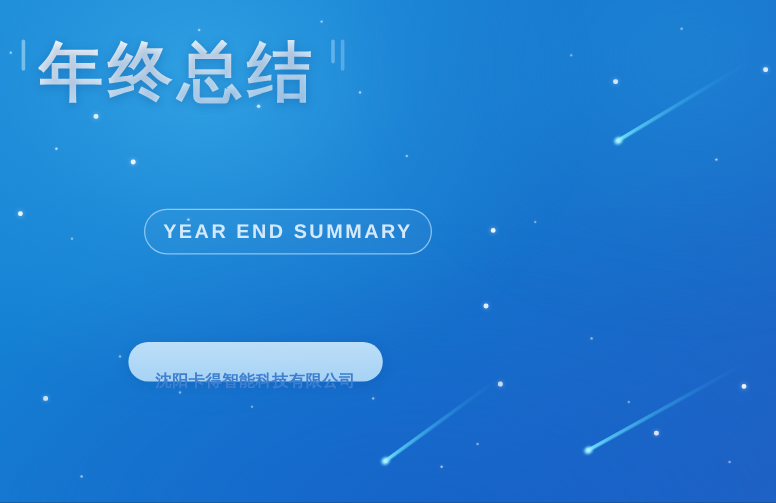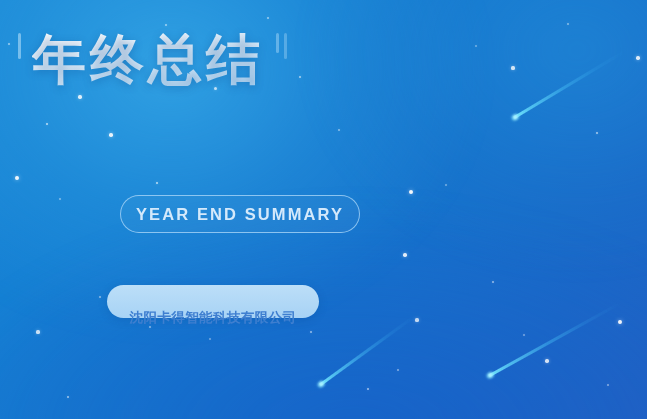--- a/index.html
+++ b/index.html
@@ -120,21 +120,21 @@
     background-clip: text;
     -webkit-text-fill-color: transparent;
     text-shadow: 0 2px 8px rgba(10,60,130,0.30);
     white-space: nowrap;
   }
 
   
   .pill-outline {
     position: absolute;
     left: 120px;
-    top: 195px;
+    top: 174px;
     width: 240px;
     height: 38px;
     box-sizing: border-box;
     border: 1.5px solid rgba(176,218,250,0.75);
     border-radius: 19px;
     display: flex;
     align-items: center;
     justify-content: center;
     background: rgba(255,255,255,0.035);
   }

